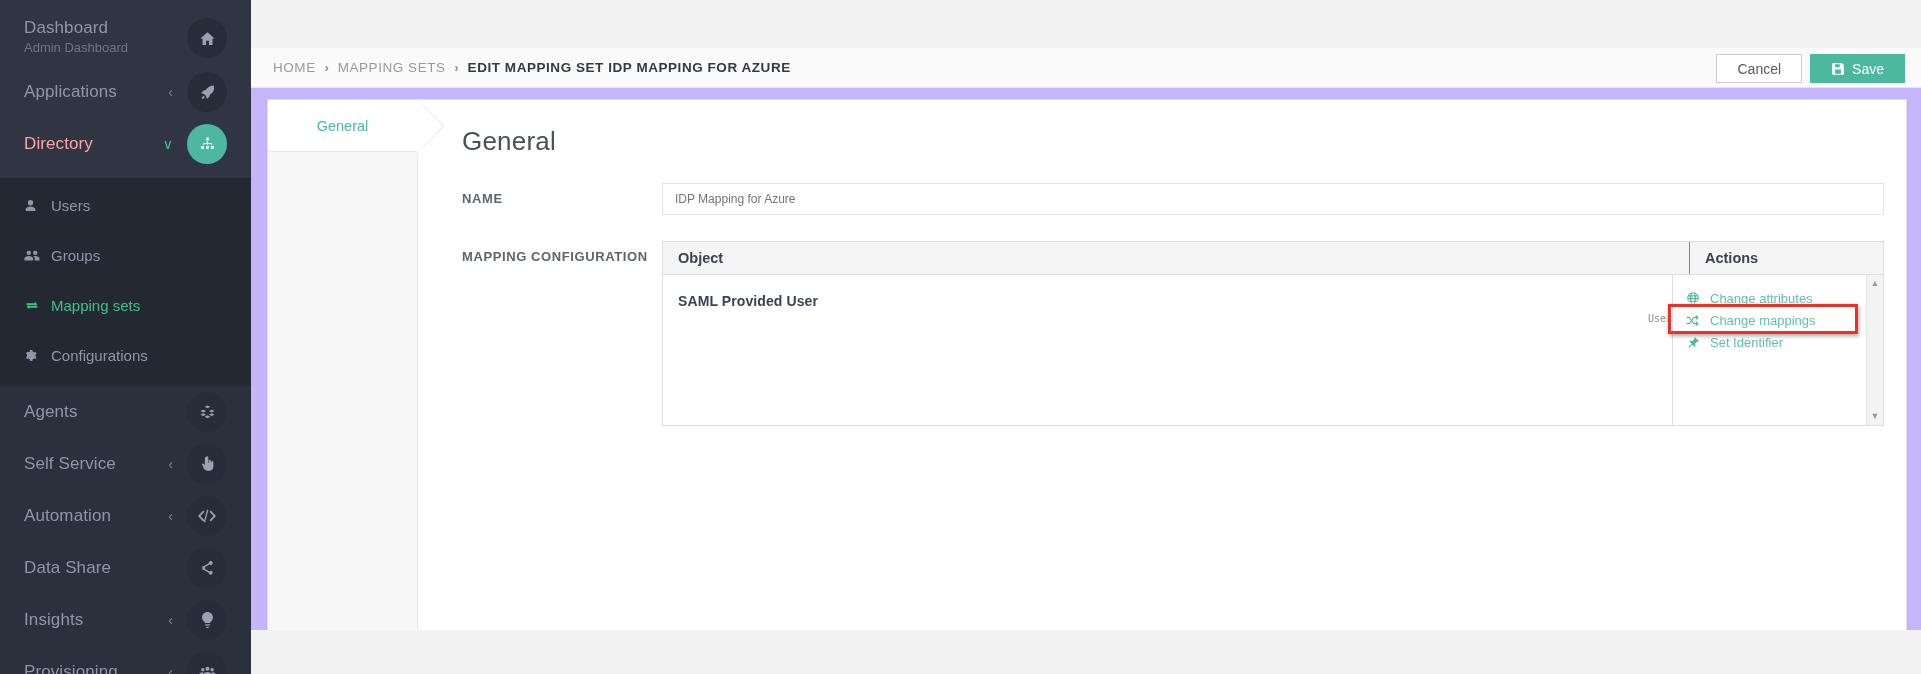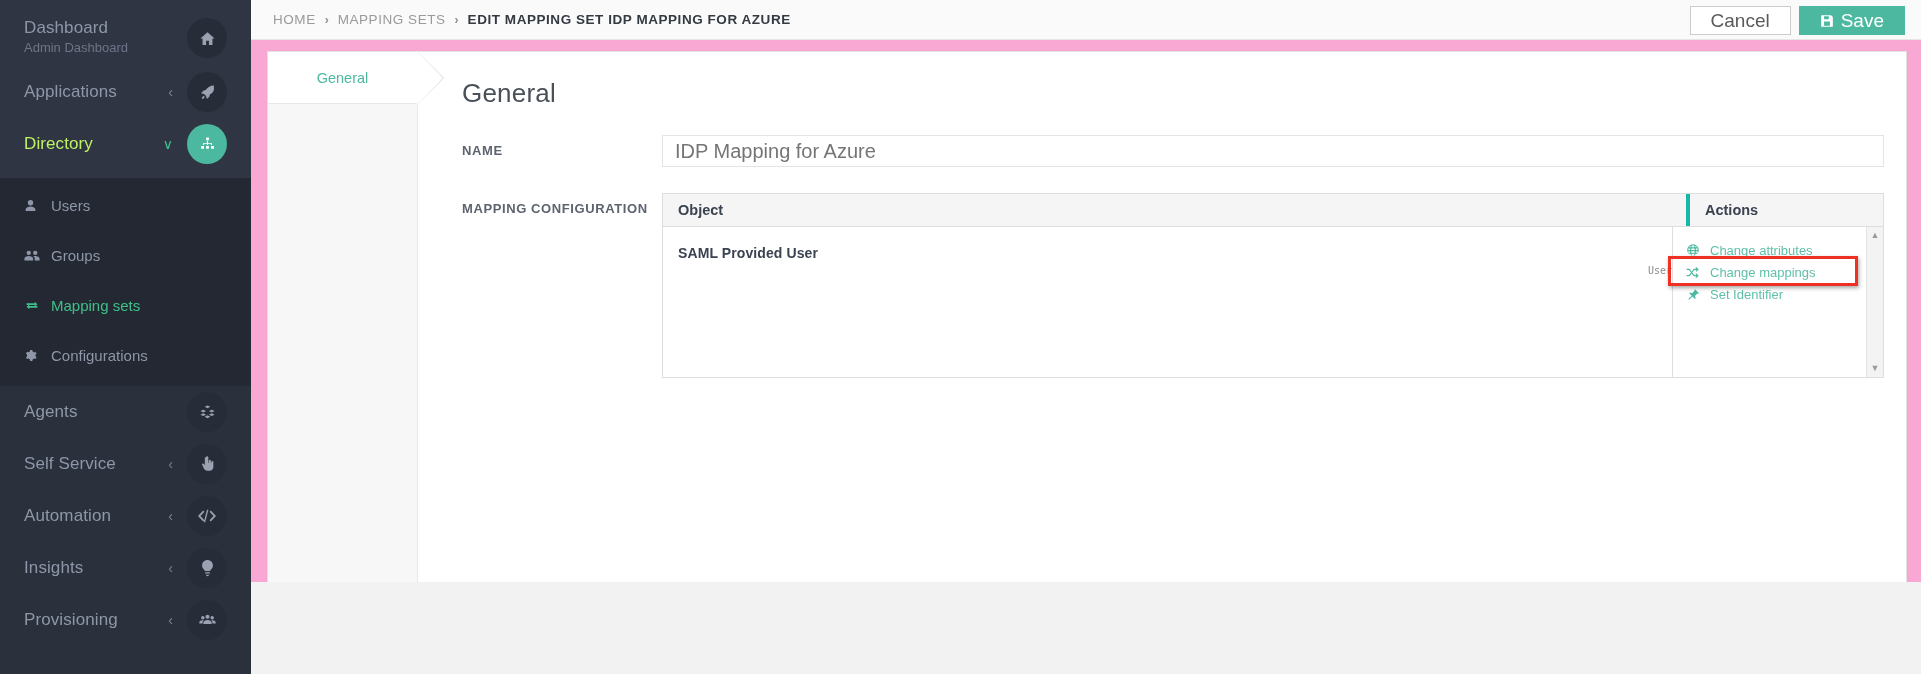--- a/index.html
+++ b/index.html
@@ -34,21 +34,21 @@
     color: #8e97a8;
     letter-spacing: .1px;
     line-height: 1.1;
   }
   .sb-item .sb-sub {
     font-size: 13px;
     color: #6d7688;
     margin-top: 2px;
   }
   .sb-text-wrap { display: flex; flex-direction: column; justify-content: center; }
-  .sb-item.active .sb-label { color: #bef264; }
+  .sb-item.active .sb-label { color: #fca5a5; }
   .sb-caret {
     position: absolute; right: 78px; top: 50%;
     transform: translateY(-50%);
     color: #7b8496; font-size: 14px; line-height: 1;
   }
   .sb-item.active .sb-caret { color: #3fc08a; }
   .sb-bubble {
     position: absolute; right: 24px; top: 50%;
     transform: translateY(-50%);
     width: 40px; height: 40px; border-radius: 50%;
@@ -80,23 +80,24 @@
   .sb-subitem .sbi-ic svg { fill: #8e97a8; }
   .sb-subitem.active { color: #3fc08a; }
   .sb-subitem.active .sbi-ic svg { fill: #3fc08a; }
   .sb-gap { height: 16px; }
 
   .sb-group-bottom { background: #2a303c; }
 
   
   .main {
     flex: 1; height: 582px;
-    background: #f9a8d4;
+    background: #c4b5fd;
     position: relative;
     overflow: hidden;
+    margin-top: 48px;
   }
   .topbar {
     height: 40px;
     background: #fafafa;
     border-bottom: 1px solid #e6e6e6;
     display: flex; align-items: center;
     padding-left: 22px;
     position: relative;
   }
   .crumbs { display: flex; align-items: center; }
@@ -115,21 +116,21 @@
     color: #8e8e8e; font-size: 12px; font-weight: bold;
   }
   .topbar-actions {
     position: absolute; right: 16px; top: 6px;
     display: flex; gap: 0px; align-items: center;
   }
   .btn {
     height: 29px;
     display: inline-flex; align-items: center; justify-content: center;
     padding: 0 20px;
-    font-size: 19px;
+    font-size: 14px;
     cursor: pointer;
     border: 1px solid transparent;
     white-space: nowrap;
   }
   .btn-default {
     background: #ffffff; border-color: #cccccc; color: #5a5a5a;
     margin-right: 8px;
   }
   .btn-primary {
     background: #4bb89f; color: #ffffff; border-color: #4bb89f;
@@ -210,21 +211,21 @@
     text-transform: uppercase;
     padding-top: 8px;
   }
   .field-ctl { flex: 1; }
   .text-input {
     width: 100%;
     height: 32px;
     border: 1px solid #e4e4e4;
     background: #ffffff;
     font-family: "Liberation Sans", sans-serif;
-    font-size: 20px;
+    font-size: 12px;
     color: #b9b9b9;
     padding: 0 12px;
     outline: none;
   }
 
   
   .grid {
     width: 100%;
     border: 1px solid #dedede;
     background: #ffffff;
@@ -236,21 +237,21 @@
     border-bottom: 1px solid #dedede;
     height: 33px;
   }
   .gh-cell {
     font-size: 14.5px;
     font-weight: bold;
     color: #3b4250;
     display: flex; align-items: center;
     padding-left: 15px;
   }
-  .gh-object { flex: 1; border-right: 4px solid #14b8a6; }
+  .gh-object { flex: 1; border-right: 1px solid #14b8a6; }
   .gh-actions { width: 193px; min-width: 193px; }
   .grid-body {
     display: flex;
     height: 150px;
     position: relative;
   }
   .gb-object {
     flex: 1;
     border-right: 1px solid #dedede;
     padding: 18px 0 0 15px;
@@ -405,20 +406,28 @@
               <path d="M8 2a1.6 1.6 0 013.2 0v8h.8V7a1.5 1.5 0 013 0v3h.8V9a1.5 1.5 0 013 0v7c0 4-2.5 6-6 6H10c-3 0-4.5-1.5-5.6-3.8L2 13.2c-.5-1 .2-2 1.2-2 .6 0 1 .3 1.4.8L6 14V2z"></path>
             </svg>
         </span>
       </div>
       <div class="sb-item">
         <span class="sb-label">Automation</span>
         <span class="sb-caret">‹</span>
         <span class="sb-bubble">
           <svg width="18" height="14" viewBox="0 0 26 18">
               <path d="M7.5 1L0 9l7.5 8 1.8-1.8L3.6 9l5.7-6.2L7.5 1zm11 0l-1.8 1.8L22.4 9l-5.7 6.2L18.5 17 26 9l-7.5-8zM15 0l-4.6 18h-2L13 0h2z"></path>
+            </svg>
+        </span>
+      </div>
+      <div class="sb-item">
+        <span class="sb-label">Data Share</span>
+        <span class="sb-bubble">
+          <svg width="16" height="16" viewBox="0 0 24 24">
+              <path d="M18 16a3 3 0 00-2.3 1.1L8.9 13.4a3.2 3.2 0 000-2.8l6.8-3.7A3 3 0 1014.6 5L8 8.6a3 3 0 100 6.8l6.6 3.6A3 3 0 1018 16z"></path>
             </svg>
         </span>
       </div>
       <div class="sb-item">
         <span class="sb-label">Insights</span>
         <span class="sb-caret">‹</span>
         <span class="sb-bubble">
           <svg width="13" height="17" viewBox="0 0 16 22">
               <path d="M8 0C4.1 0 1 3.1 1 7c0 2.5 1.3 4 2.4 5.3.6.7 1.1 1.3 1.3 2h6.6c.2-.7.7-1.3 1.3-2C13.7 11 15 9.5 15 7c0-3.9-3.1-7-7-7zM5 16h6v1.5H5V16zm.8 3.2h4.4c-.3 1.1-1.2 1.8-2.2 1.8s-1.9-.7-2.2-1.8z"></path>
             </svg>

